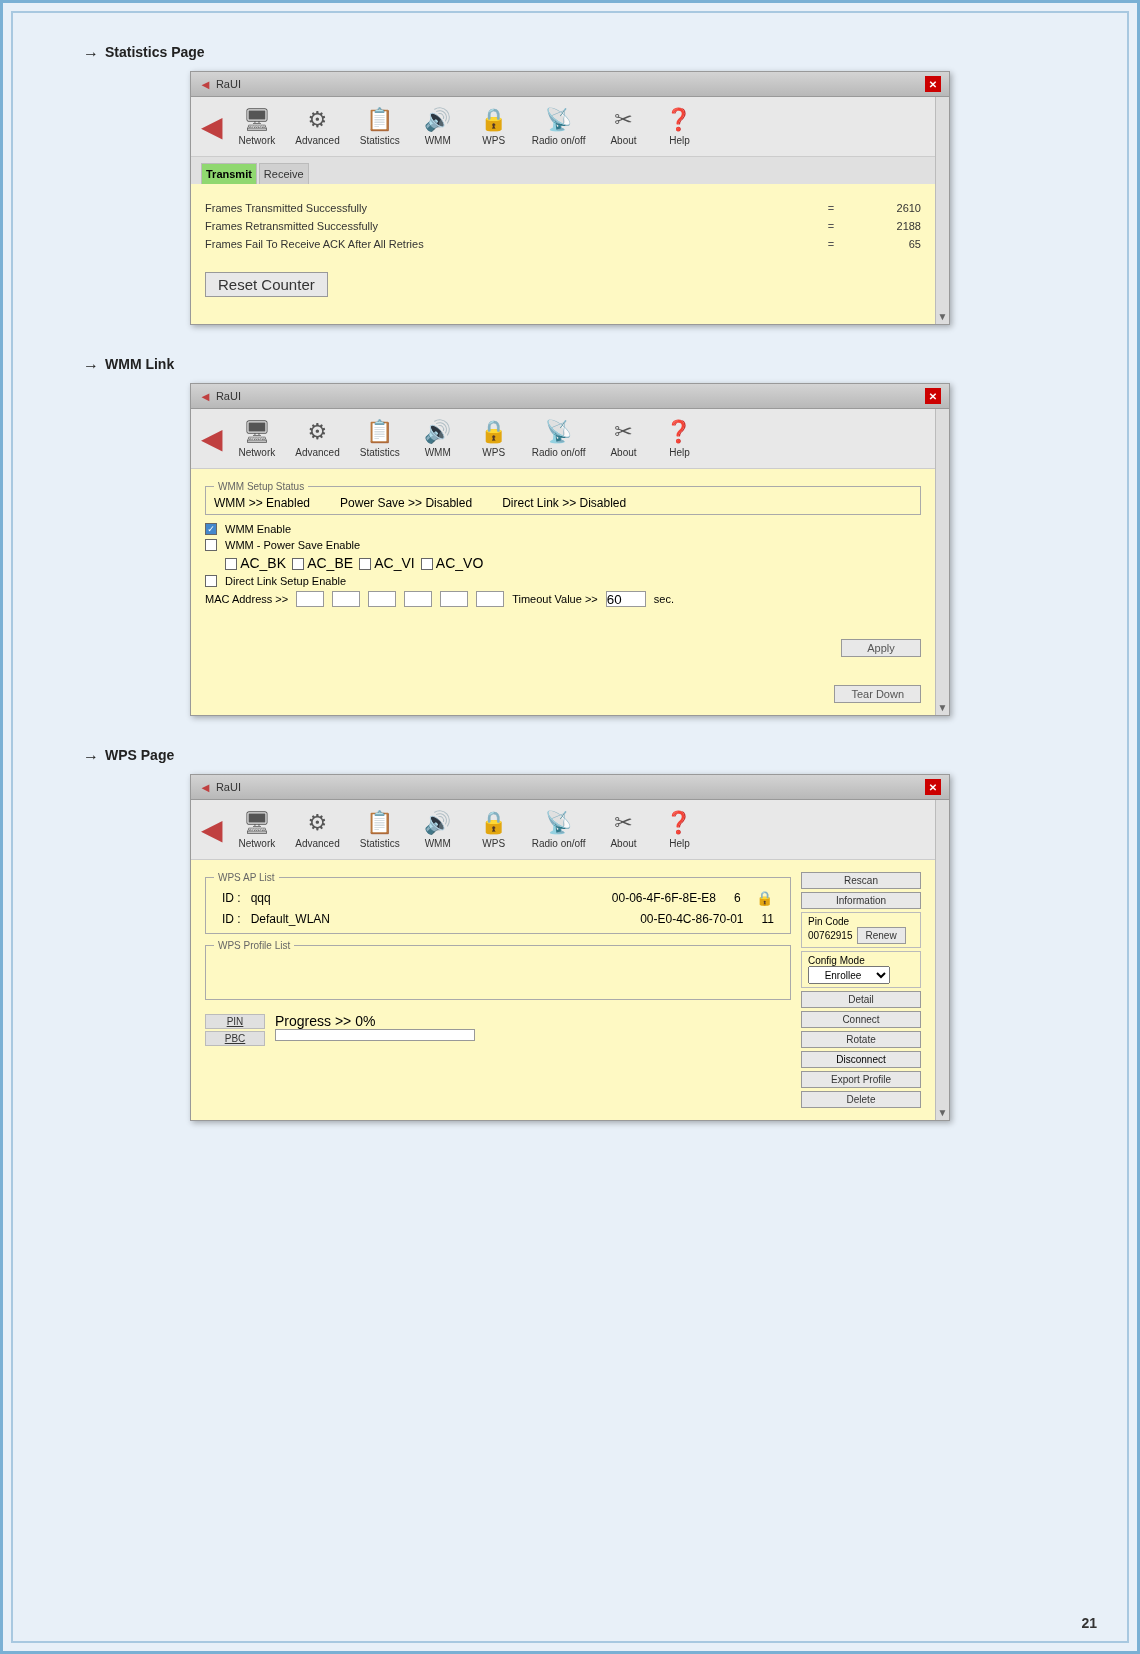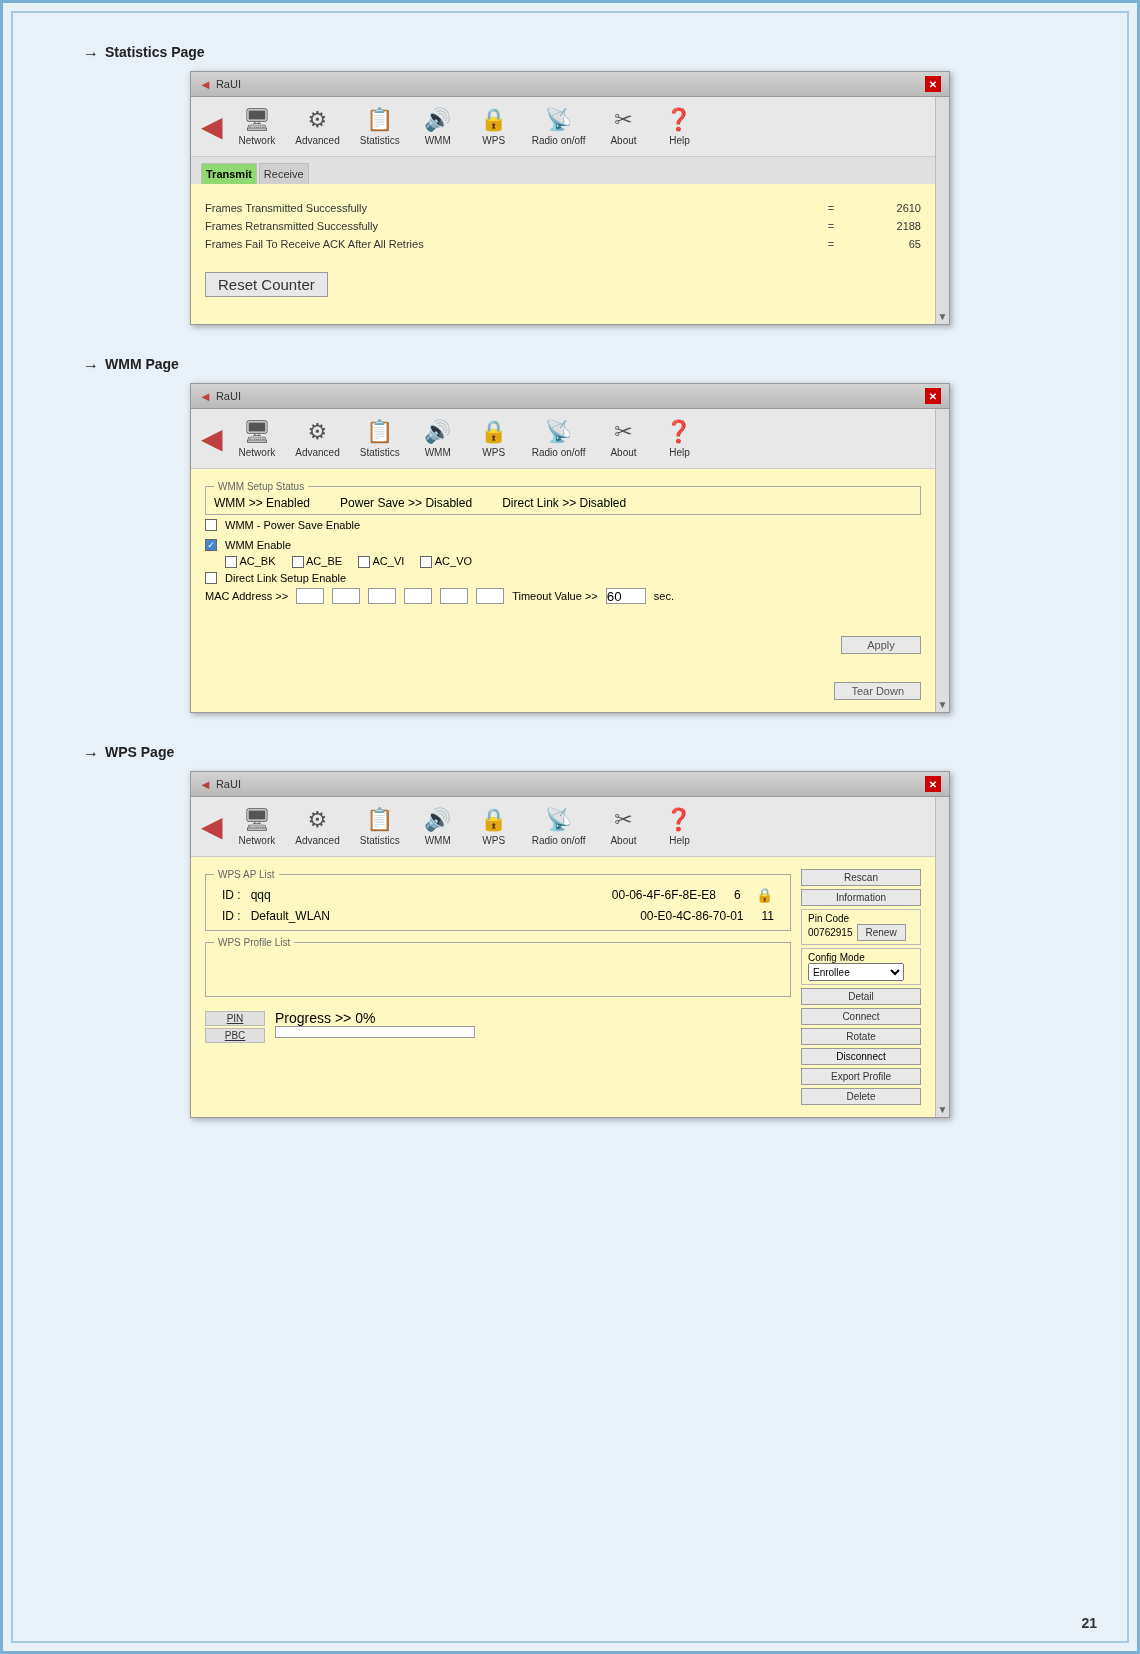--- a/index.html
+++ b/index.html
@@ -170,22 +170,22 @@
     .wmm-checkbox-row {
       display: flex;
       align-items: center;
       gap: 8px;
       margin: 4px 0;
       font-size: 11px;
     }
     .wmm-checkbox-sub {
       margin-left: 20px;
       display: flex;
-      gap: 16px;
-      font-size: 11px;
+      gap: 6px;
+      font-size: 14px;
     }
     .wmm-mac-row {
       display: flex;
       align-items: center;
       gap: 8px;
       font-size: 11px;
       margin-top: 4px;
     }
     .mac-input {
       width: 28px;
@@ -246,23 +246,24 @@
       border: 1px solid #bbb;
       padding: 3px 6px;
       font-size: 10px;
     }
     .wps-config-section {
       border: 1px solid #bbb;
       padding: 3px 6px;
       font-size: 10px;
     }
     .wps-select {
-      width: 96px;
+      width: 82px;
       font-size: 10px;
       height: 18px;
+      text-align: center;
     }
     .progress-bar-outer {
       width: 200px;
       height: 12px;
       border: 1px solid #999;
       background: white;
     }
     .progress-bar-inner {
       height: 100%;
       background: #4a8a4a;
@@ -427,21 +428,21 @@
         </div>
       </div>
       <div class="scrollbar-v">
         <div class="scrollbar-arrow">▼</div>
       </div>
     </div>
   </div>
 
   <div class="section-header">
     <span class="arrow-right">→</span>
-    <span>WMM Page</span>
+    <span>WMM Link</span>
   </div>
 
   <div class="raui-window">
     <div class="raui-titlebar">
       <div class="raui-title">
         <span class="raui-title-icon">◄</span>
         <span>RaUI</span>
       </div>
       <button class="raui-close-btn">✕</button>
     </div>
@@ -486,27 +487,27 @@
 
         <div class="raui-content">
           <fieldset>
             <legend>WMM Setup Status</legend>
             <div class="wmm-status-row">
               <span>WMM &gt;&gt; Enabled</span>
               <span>Power Save &gt;&gt; Disabled</span>
               <span>Direct Link &gt;&gt; Disabled</span>
             </div>
           </fieldset>
+          <div class="wmm-checkbox-row" style="margin-top:8px;">
+            <span class="checkbox-icon checked"></span>
+            <span>WMM Enable</span>
+          </div>
           <div class="wmm-checkbox-row">
             <span class="checkbox-icon"></span>
             <span>WMM - Power Save Enable</span>
-          </div>
-          <div class="wmm-checkbox-row" style="margin-top:8px;">
-            <span class="checkbox-icon checked"></span>
-            <span>WMM Enable</span>
           </div>
           <div class="wmm-checkbox-sub">
             <label>
               <span class="checkbox-icon"></span>
               <span>AC_BK</span>
             </label>
             <label>
               <span class="checkbox-icon"></span>
               <span>AC_BE</span>
             </label>

